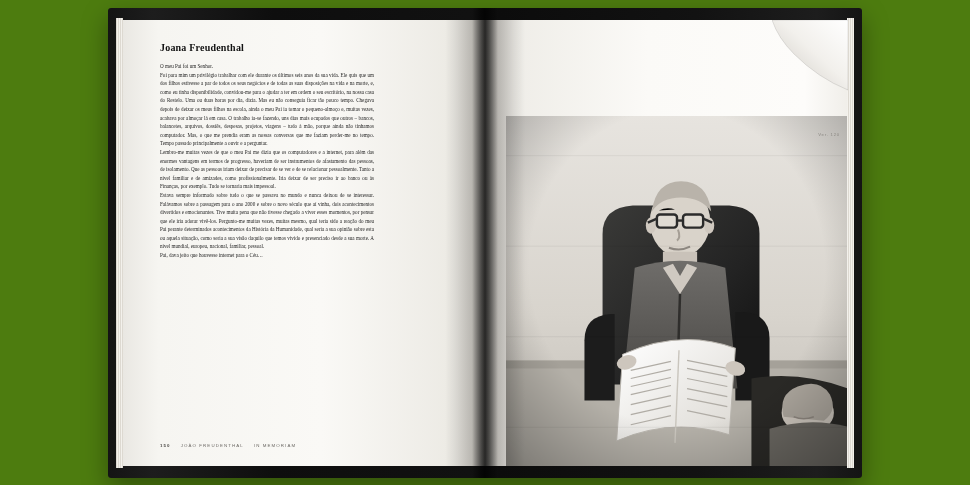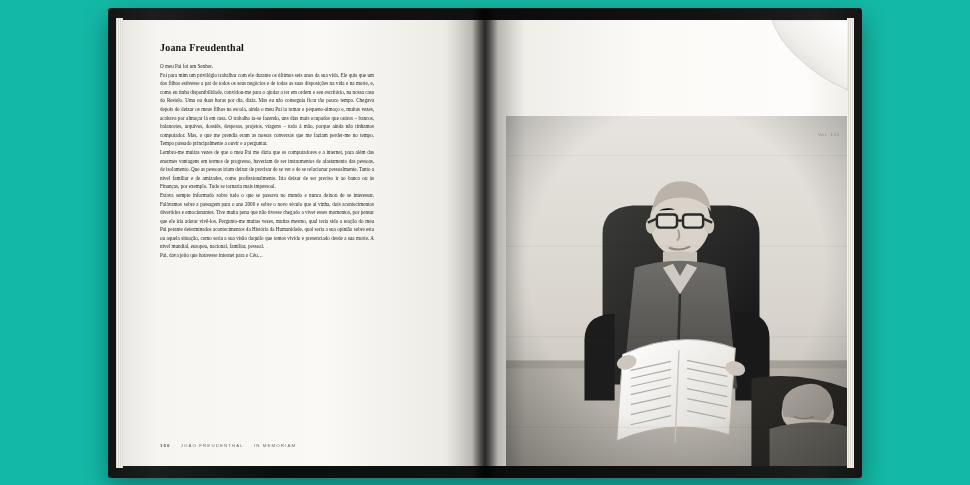--- a/index.html
+++ b/index.html
@@ -12,21 +12,21 @@
     height: 485px;
     font-family: "Liberation Sans", sans-serif;
     overflow: hidden;
   }
 
   
   #stage {
     position: relative;
     width: 970px;
     height: 485px;
-    background: #14b8a6;
+    background: #4d7c0f;
   }
 
   
   #book {
     position: absolute;
     left: 108px;
     top: 8px;
     width: 754px;
     height: 470px;
   }

